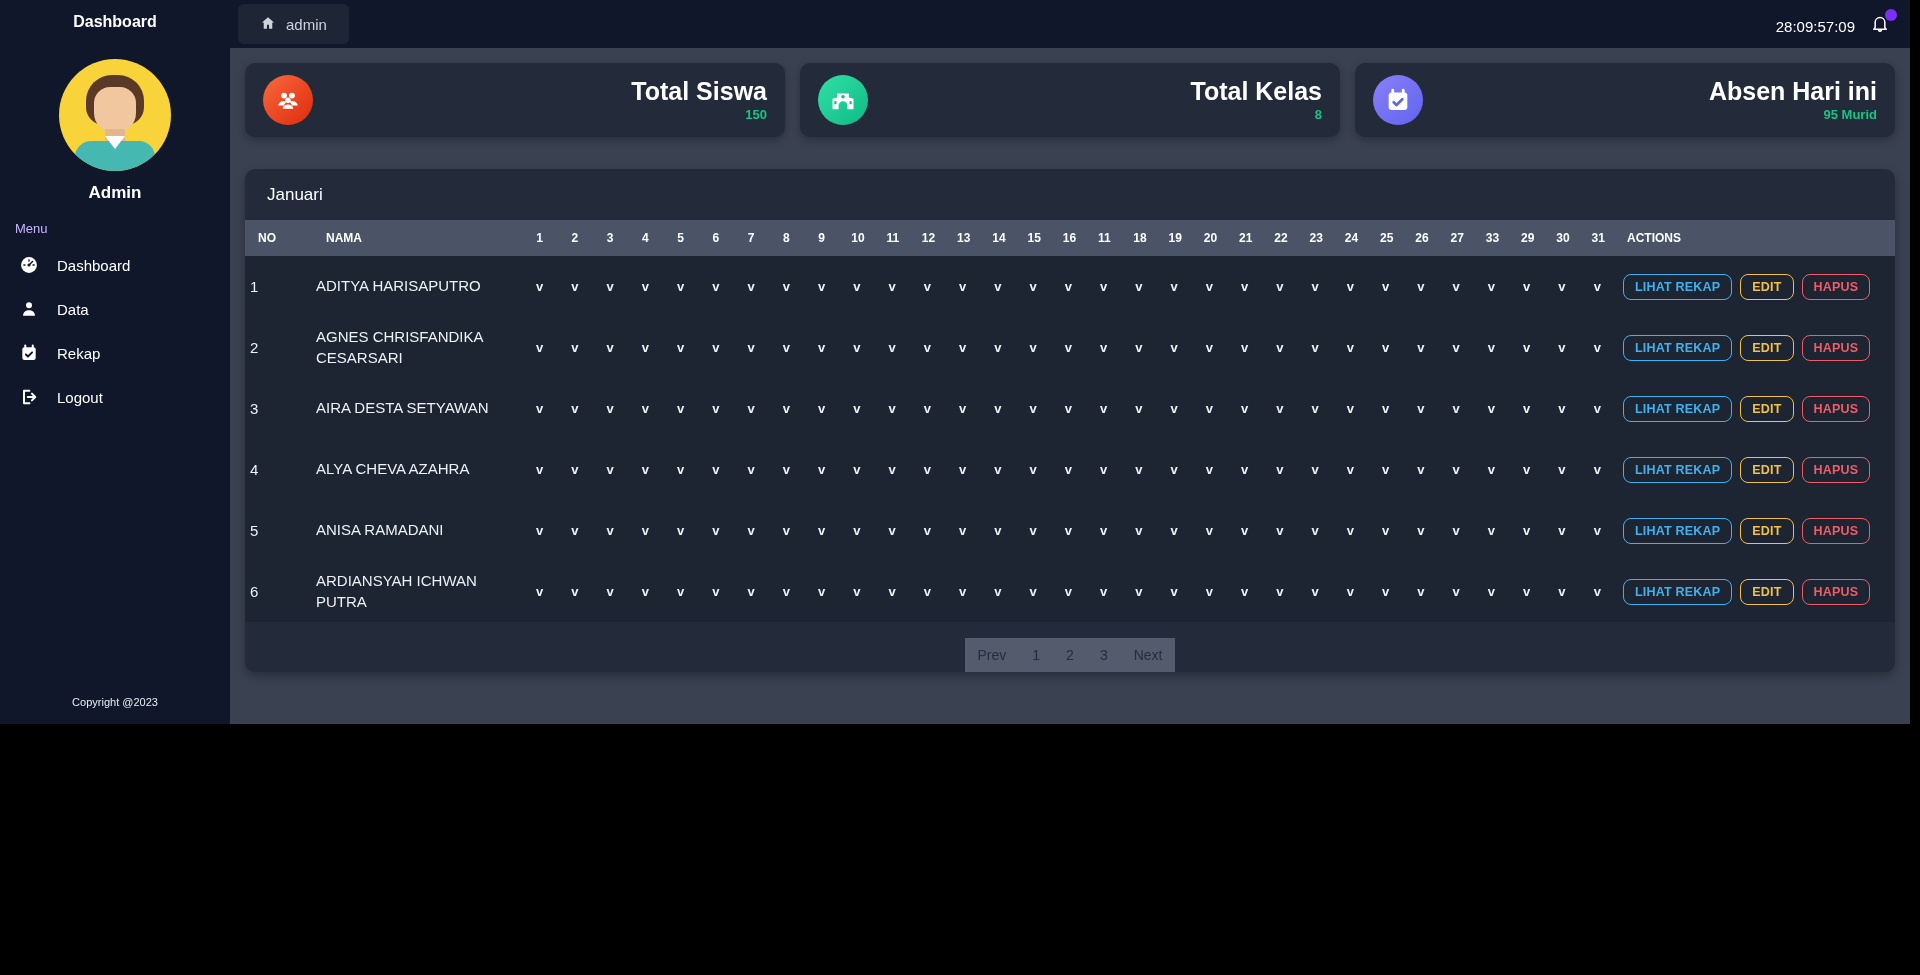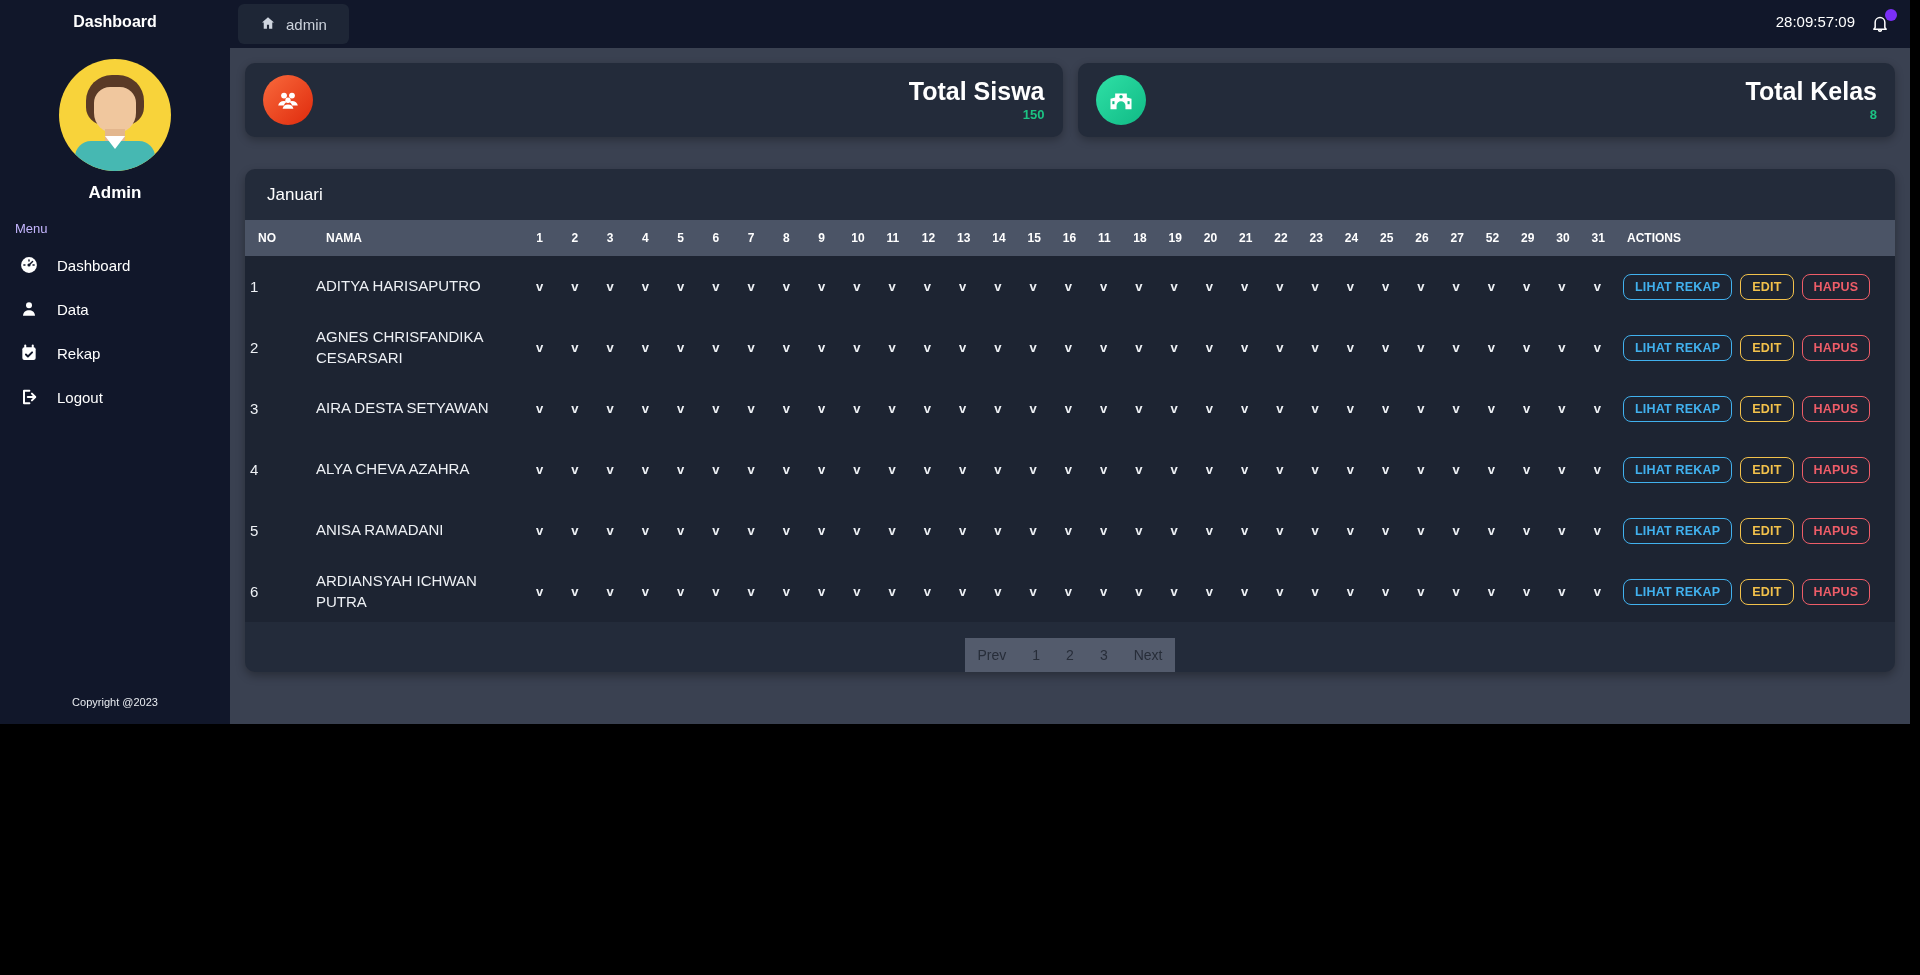--- a/index.html
+++ b/index.html
@@ -20,30 +20,30 @@
   .nav-item{display:flex;align-items:center;gap:17px;padding:11px 18px;font-size:15px;cursor:pointer;}
   .nav-icon{width:22px;height:22px;display:flex;align-items:center;justify-content:center;}
   .nav-icon svg{width:20px;height:20px;}
   .copyright{margin-top:auto;text-align:center;font-size:11px;padding-bottom:16px;color:#e8ebf0;}
 
   
   .main{flex:1;display:flex;flex-direction:column;min-width:0;}
   .topbar{height:48px;background:var(--sidebar-bg,#11172a);display:flex;align-items:center;flex:none;}
   .breadcrumb-tab{display:flex;align-items:center;gap:10px;height:40px;margin:4px 0 4px 8px;padding:0 22px;border-radius:6px;background:var(--tab-bg,#1e2636);color:#ccd2dc;font-size:15px;cursor:pointer;}
   .breadcrumb-tab svg{width:16px;height:16px;}
-  .topbar-right{margin-left:auto;display:flex;align-items:flex-start;gap:15px;padding-right:18px;}
+  .topbar-right{margin-left:auto;display:flex;align-items:flex-end;gap:15px;padding-right:18px;}
   .clock{color:#fff;font-size:15px;}
   .bell-wrap{position:relative;width:22px;height:22px;cursor:pointer;}
   .bell-wrap svg{width:20px;height:20px;}
   .bell-dot{position:absolute;top:-4px;right:-5px;width:12px;height:12px;border-radius:50%;background:var(--badge-purple,#7b2ff7);}
 
   .content{padding:15px 15px 0;flex:1;}
 
   
-  .stat-grid{display:grid;grid-template-columns:repeat(2,1fr);gap:15px;}
+  .stat-grid{display:grid;grid-template-columns:repeat(3,1fr);gap:15px;}
   .stat-card{background:var(--card-bg,#232b3a);border-radius:10px;height:74px;display:flex;align-items:center;padding:0 18px;box-shadow:0 3px 8px rgba(0,0,0,.28);}
   .stat-icon{width:50px;height:50px;border-radius:50%;display:flex;align-items:center;justify-content:center;flex:none;}
   .stat-icon svg{width:28px;height:28px;}
   .stat-text{margin-left:auto;text-align:right;}
   .stat-title{color:#fff;font-size:25px;font-weight:700;line-height:1.1;}
   .stat-value{color:var(--accent-green,#1cc383);font-size:13px;font-weight:700;margin-top:1px;}
 
   
   .table-card{margin-top:32px;background:var(--card-bg,#232b3a);border-radius:10px;overflow:hidden;box-shadow:0 4px 10px rgba(0,0,0,.3);}
   .table-title{color:#fff;font-size:17px;padding:16px 22px 15px;}
@@ -187,20 +187,36 @@
                 <rect x="17.6" y="13" width="1.8" height="2.6" fill="#10ba85"></rect>
               </svg>
           </div>
           <div class="stat-text">
             <div class="stat-title">Total Kelas</div>
             <div class="stat-value">8</div>
           </div>
         </div>
 
 
+        <div class="stat-card">
+          <div class="stat-icon" style="background: linear-gradient(135deg, rgb(139, 127, 249), rgb(95, 101, 238));">
+            <svg viewBox="0 0 24 24">
+                <g stroke="#fff" stroke-width="2.4" stroke-linecap="round">
+                  <path d="M7.5 3.5v3.5"></path>
+                  <path d="M16.5 3.5v3.5"></path>
+                </g>
+                <rect x="4" y="5.5" width="16" height="15" rx="2.5" fill="#fff"></rect>
+                <path d="M8.3 13.9l2.4 2.4 5-5" stroke="#5f65ee" stroke-width="2.3" fill="none" stroke-linecap="round" stroke-linejoin="round"></path>
+              </svg>
+          </div>
+          <div class="stat-text">
+            <div class="stat-title">Absen Hari ini</div>
+            <div class="stat-value">95 Murid</div>
+          </div>
+        </div>
       </div>
 
       <div class="table-card">
         <div class="table-title">Januari</div>
         <table>
           <thead>
             <tr id="thead-row">
                 <th class="col-no">NO</th>
                 <th class="col-name">NAMA</th>
                 <th class="col-day">1</th>
@@ -223,21 +239,21 @@
                 <th class="col-day">18</th>
                 <th class="col-day">19</th>
                 <th class="col-day">20</th>
                 <th class="col-day">21</th>
                 <th class="col-day">22</th>
                 <th class="col-day">23</th>
                 <th class="col-day">24</th>
                 <th class="col-day">25</th>
                 <th class="col-day">26</th>
                 <th class="col-day">27</th>
-                <th class="col-day">52</th>
+                <th class="col-day">33</th>
                 <th class="col-day">29</th>
                 <th class="col-day">30</th>
                 <th class="col-day">31</th>
                 <th class="col-actions">ACTIONS</th>
               </tr>
           </thead>
           <tbody id="table-body">
               <tr>
                 <td class="cell-no">1</td>
                 <td class="cell-name">ADITYA HARISAPUTRO</td>

